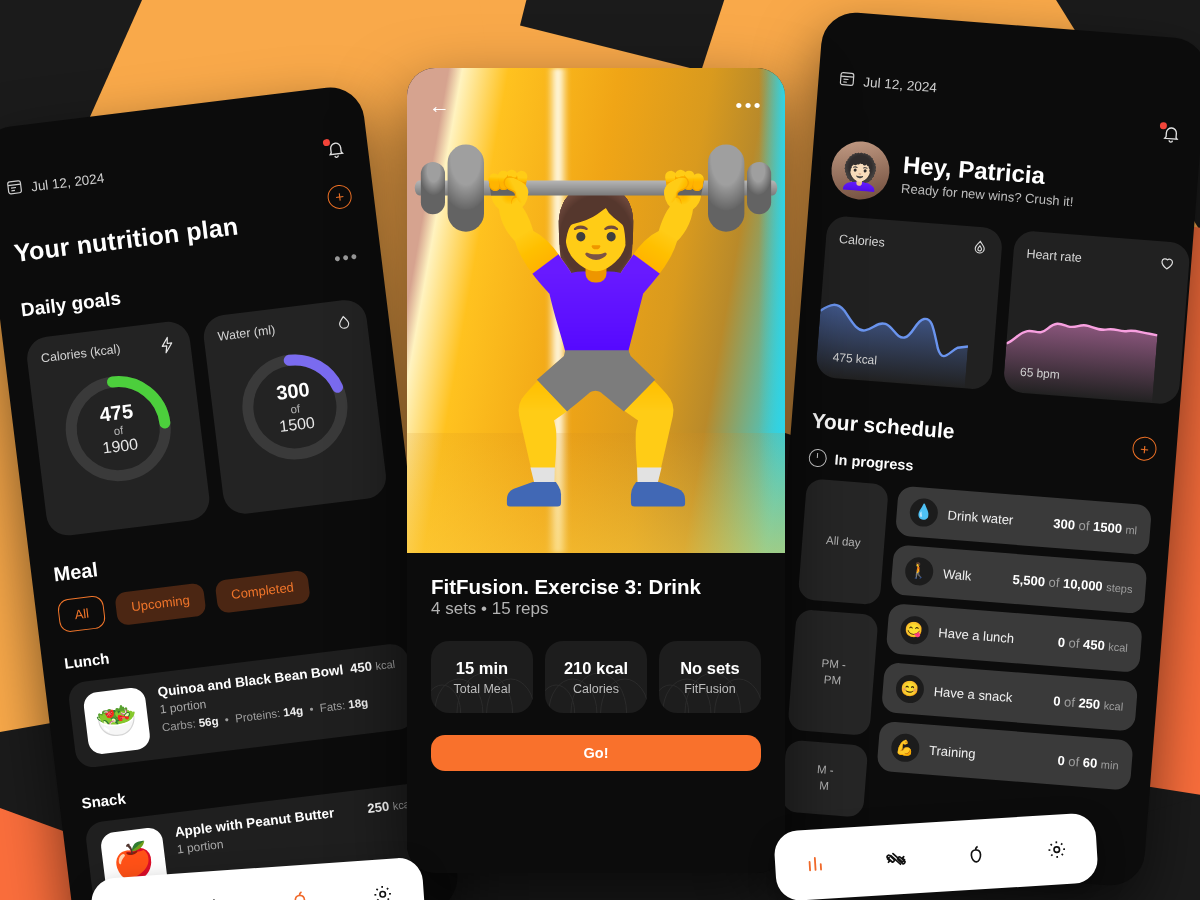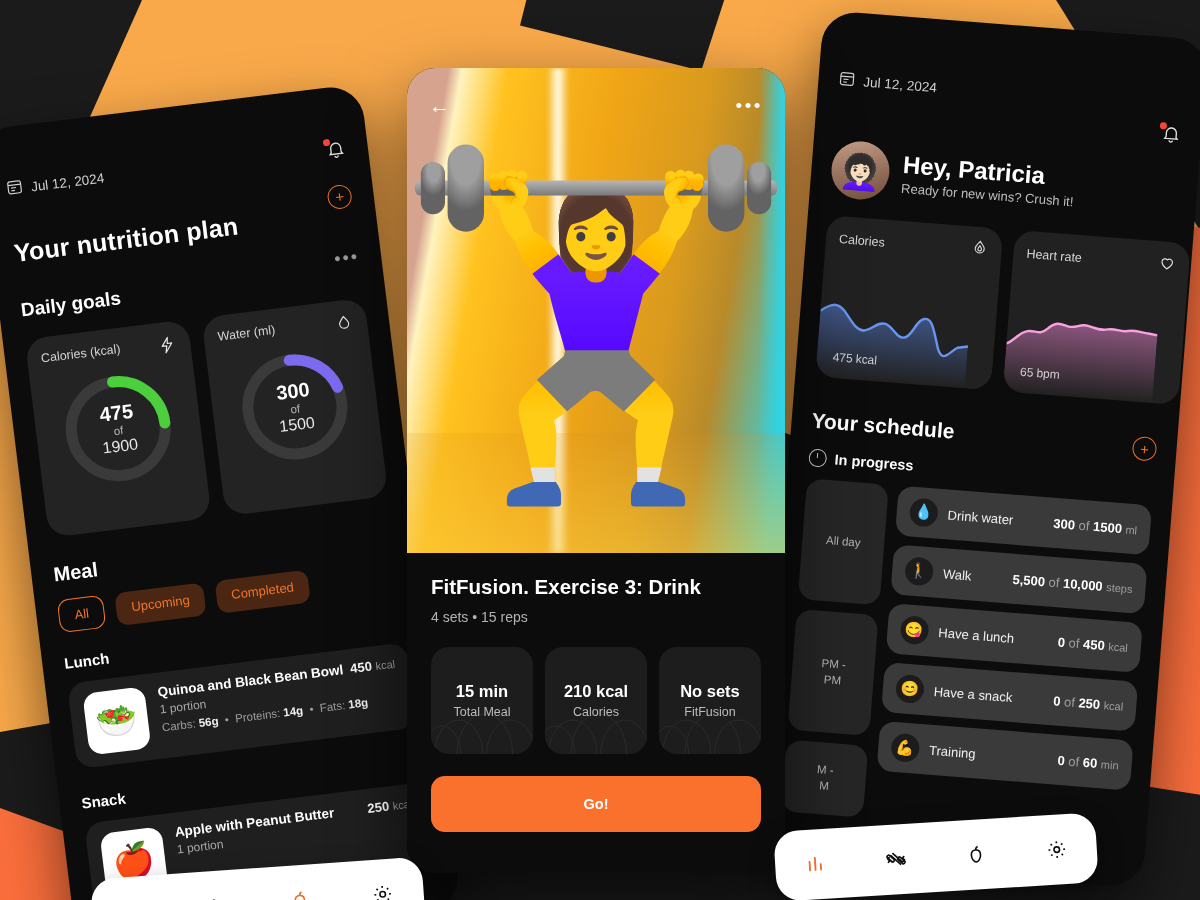--- a/index.html
+++ b/index.html
@@ -224,32 +224,32 @@
   }
   .hero-top{
     position:absolute;left:0;right:0;top:0;height:74px;display:flex;
     align-items:center;justify-content:space-between;padding:0 22px;
   }
   .back-arrow{color:#fff;font-size:21px;line-height:1;}
   .hero-dots{color:#fff;font-size:19px;letter-spacing:2.5px;line-height:1;}
 
   .cp-body{flex:1;background:#0c0c0c;padding:22px 24px 0;color:#fff;}
   .ex-title{font-size:20.5px;font-weight:700;}
-  .ex-meta{font-size:14px;color:#b3b3b3;margin-top:10px;}
+  .ex-meta{font-size:17px;color:#b3b3b3;margin-top:0;}
   .ex-stats{display:flex;gap:12px;margin-top:22px;}
   .ex-card{
-    flex:1;background:#1d1d1d;border-radius:18px;height:107px;
+    flex:1;background:#1d1d1d;border-radius:18px;height:72px;
     display:flex;flex-direction:column;align-items:center;justify-content:center;
     position:relative;overflow:hidden;
   }
   .ex-card svg{position:absolute;left:0;bottom:0;width:100%;height:58px;opacity:.5;}
   .ex-v{font-size:16.5px;font-weight:700;position:relative;}
   .ex-l{font-size:12.5px;color:#bdbdbd;margin-top:4px;position:relative;}
   .go-btn{
-    margin-top:22px;height:56px;border-radius:14px;background:#f9712c;
+    margin-top:22px;height:36px;border-radius:14px;background:#f9712c;
     display:flex;align-items:center;justify-content:center;
     font-size:14.5px;font-weight:700;color:#fff;
   }
 </style>
 </head>
 <body>
 
 <div class="stage">
 
   <div class="bg-base"></div>

